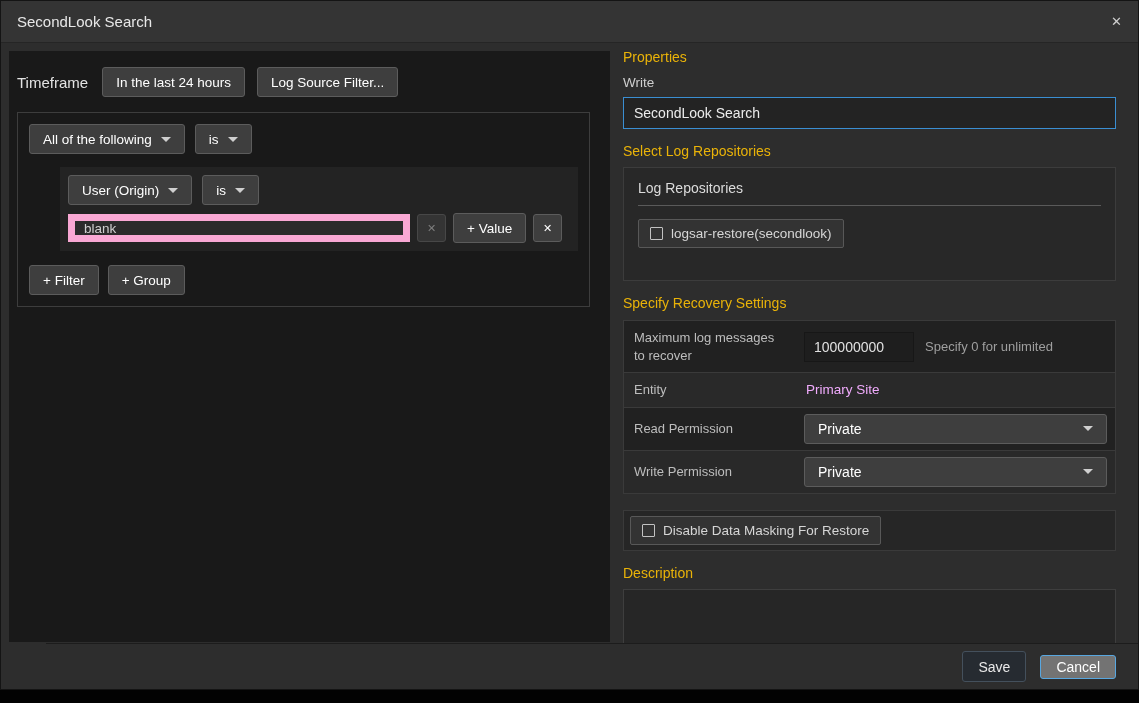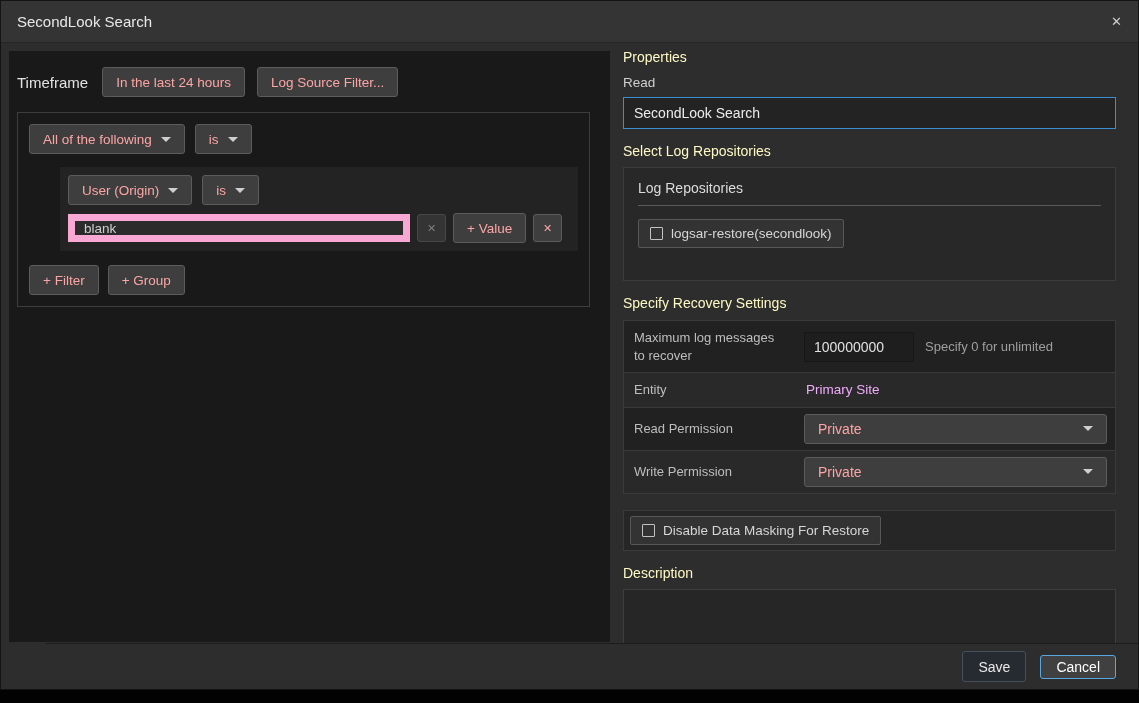--- a/index.html
+++ b/index.html
@@ -16,21 +16,21 @@
   
   .titlebar {
     height:42px; background:#343434; border-bottom:1px solid #252525;
     display:flex; align-items:center; justify-content:space-between; padding:0 16px;
   }
   .title { font-size:15px; color:#e8e8e8; }
   .close { color:#cfcfcf; font-size:13px; cursor:pointer; line-height:1; }
   
   .btn {
     display:inline-flex; align-items:center; gap:9px;
-    background:#3e3e3e; border:1px solid #5c5c5c; color:#fca5a5;
+    background:#3e3e3e; border:1px solid #5c5c5c; color:#ffffff;
     font-size:13.5px; padding:0 13px; height:30px; border-radius:3px;
     cursor:pointer; font-family:inherit; white-space:nowrap;
   }
   .caret {
     width:0; height:0; display:inline-block;
     border-left:5px solid transparent; border-right:5px solid transparent;
     border-top:5px solid #cfcfcf;
   }
   
   .left-panel {
@@ -45,21 +45,21 @@
   .nested .row + .row { margin-top:8px; gap:7px; }
   .value-input {
     height:28px; width:342px; background:#2b2b2b; border:7px solid #f9a8d4;
     color:#cfcfcf; padding:0 9px; font-size:13.5px; font-family:inherit;
   }
   .xbtn { width:29px; justify-content:center; padding:0; font-size:11px; height:28px; }
   .xbtn.dim { color:#7d7d7d; border-color:#474747; background:#343434; }
   .add-row { margin-top:14px; gap:9px; }
   
   .right-panel { position:absolute; left:622px; top:48px; width:493px; }
-  .section-label { color:#fef9c3; font-size:14px; }
+  .section-label { color:#eab308; font-size:14px; }
   .sub-label { color:#cfcfcf; font-size:13.5px; margin-top:10px; }
   .name-input {
     margin-top:7px; width:100%; height:32px; background:#232323;
     border:1px solid #3a8ed2; color:#ececec; font-size:14px; padding:0 10px;
     font-family:inherit;
   }
   .gap14 { margin-top:14px; }
   .repos-box { margin-top:8px; border:1px solid #3c3c3c; background:#282828; padding:12px 14px; height:114px; }
   .repos-heading { color:#dcdcdc; font-size:14px; padding-bottom:9px; border-bottom:1px solid #5a5a5a; }
   .check-item {
@@ -92,21 +92,21 @@
     margin-top:8px; width:100%; height:66px; background:#262626;
     border:1px solid #3e3e3e; resize:none; color:#dddddd; font-family:inherit; font-size:13px; padding:6px 8px;
   }
   
   .footer {
     position:absolute; left:0; right:0; bottom:0; height:46px;
     background:#2d2d2d; border-top:1px solid #1c1c1c;
     display:flex; align-items:center; justify-content:flex-end; gap:14px; padding-right:22px;margin-left:45px;
   }
   .btn.save { background:#262b31; border-color:#44505c; color:#e8e8e8; height:31px; font-size:14px; padding:0 15px; }
-  .btn.cancel { background:#404040; border-color:#58a7e0; color:#ffffff; height:24px; font-size:14px; padding:0 15px; }
+  .btn.cancel { background:#737373; border-color:#58a7e0; color:#ffffff; height:24px; font-size:14px; padding:0 15px; }
 </style>
 </head>
 <body>
 
 <div class="dialog">
 
   <div class="titlebar">
     <span class="title">SecondLook Search</span>
     <span class="close">✕</span>
   </div>
@@ -156,21 +156,21 @@
       <div class="row add-row">
         <button class="btn">+ Filter</button>
         <button class="btn">+ Group</button>
       </div>
     </div>
   </div>
 
   <div class="right-panel">
     <div class="section-label">Properties</div>
 
-    <div class="sub-label">Read</div>
+    <div class="sub-label">Write</div>
     <input class="name-input" type="text" value="SecondLook Search" style="">
 
     <div class="section-label gap14">Select Log Repositories</div>
 
     <div class="repos-box">
       <div class="repos-heading">Log Repositories</div>
       <div class="check-item repo-item">
         <span class="checkbox"></span>
         <span class="check-label">logsar-restore(secondlook)</span>
       </div>

